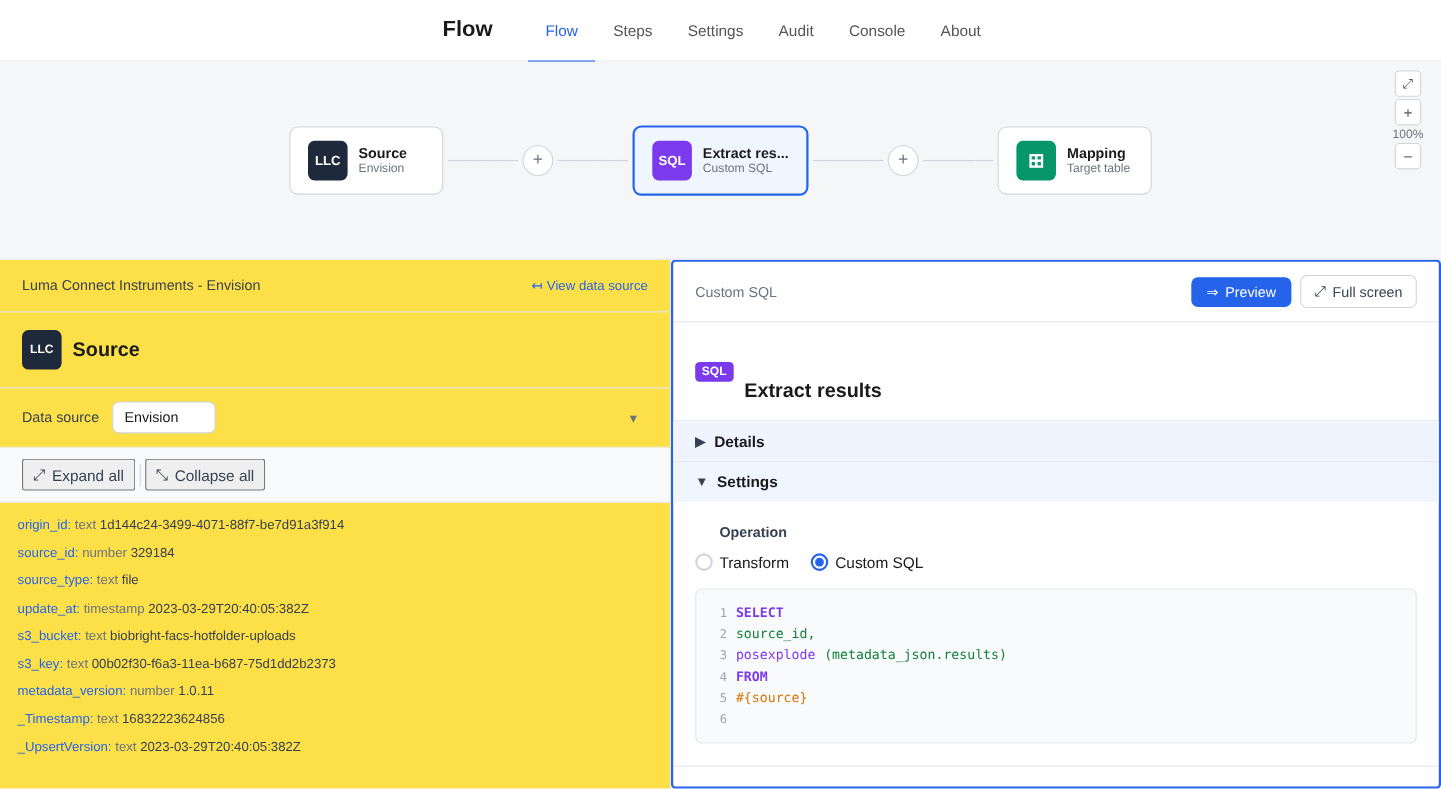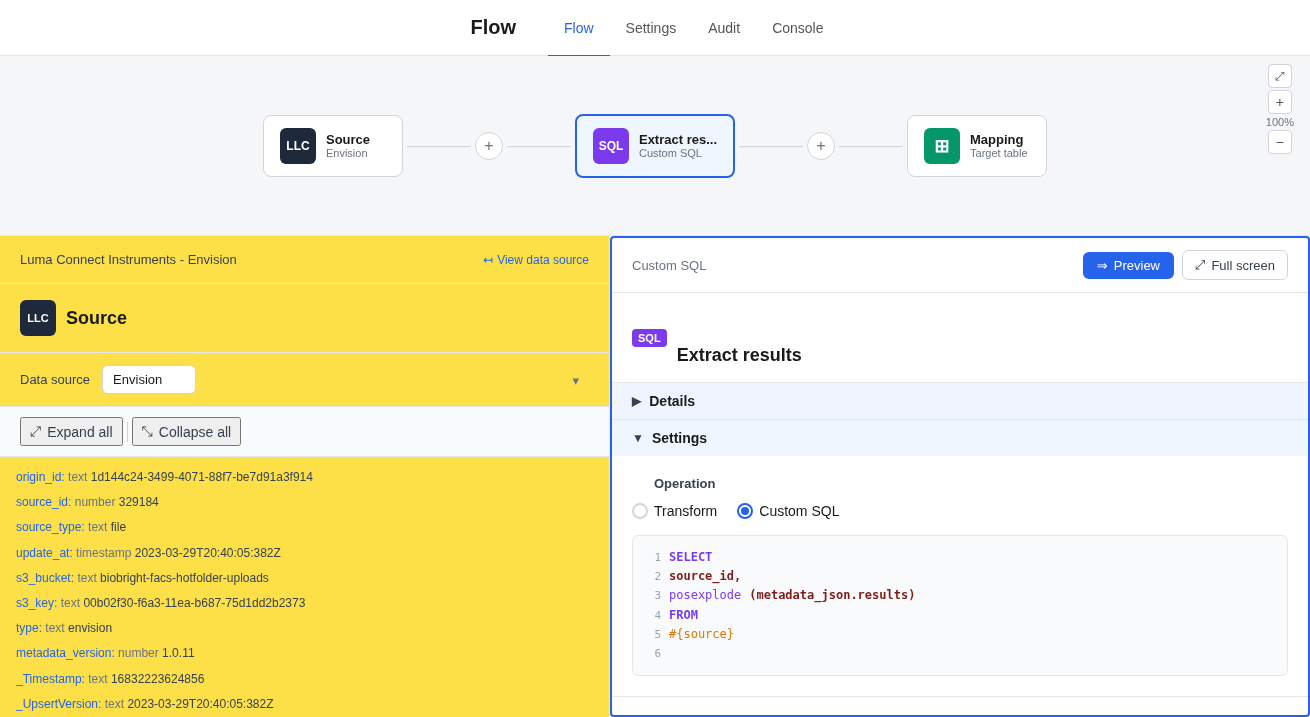--- a/index.html
+++ b/index.html
@@ -75,33 +75,35 @@
     .radio-option { display: flex; align-items: center; gap: 6px; cursor: pointer; font-size: 14px; }
     .radio-circle { width: 16px; height: 16px; border-radius: 50%; border: 2px solid #d1d5db; display: flex; align-items: center; justify-content: center; }
     .radio-circle.selected { border-color: #2563eb; }
     .radio-circle.selected::after { content: ''; width: 8px; height: 8px; border-radius: 50%; background: #2563eb; }
     .code-editor { background: #f9fafb; border: 1px solid #e5e7eb; border-radius: 6px; padding: 12px; font-family: 'Monaco', 'Menlo', monospace; font-size: 12px; line-height: 1.6; }
     .code-line { display: flex; align-items: baseline; gap: 8px; }
     .code-num { color: #9ca3af; width: 16px; text-align: right; flex-shrink: 0; font-size: 11px; }
     .kw-select { color: #7c3aed; font-weight: 600; }
     .kw-from { color: #7c3aed; font-weight: 600; }
     .fn-name { color: #7c3aed; }
-    .code-text { color: #7f1d1d; font-weight: bold; }
+    .code-text { color: #15803d; }
     .code-template { color: #d97706; }
   </style>
 </head>
 <body>
 
 <nav class="top-nav">
   <span class="app-title">Flow</span>
   <div class="nav-tabs">
     <div class="nav-tab active">Flow</div>
+    <div class="nav-tab">Steps</div>
     <div class="nav-tab">Settings</div>
     <div class="nav-tab">Audit</div>
     <div class="nav-tab">Console</div>
+    <div class="nav-tab">About</div>
   </div>
 </nav>
 
 <div class="flow-canvas">
   <div class="flow-nodes">
 
     <div class="flow-node">
       <div class="flow-node-icon icon-llc">LLC</div>
       <div class="flow-node-info">
         <span class="flow-node-title">Source</span>
@@ -210,25 +212,20 @@
       </div>
       <div class="schema-item">
         <span class="field-name">s3_bucket:</span>
         <span class="field-type"> text </span>
         <span class="field-value">biobright-facs-hotfolder-uploads</span>
       </div>
       <div class="schema-item">
         <span class="field-name">s3_key:</span>
         <span class="field-type"> text </span>
         <span class="field-value">00b02f30-f6a3-11ea-b687-75d1dd2b2373</span>
-      </div>
-      <div class="schema-item">
-        <span class="field-name">type:</span>
-        <span class="field-type"> text </span>
-        <span class="field-value">envision</span>
       </div>
       <div class="schema-item">
         <span class="field-name">metadata_version:</span>
         <span class="field-type"> number </span>
         <span class="field-value">1.0.11</span>
       </div>
       <div class="schema-item">
         <span class="field-name">_Timestamp:</span>
         <span class="field-type"> text </span>
         <span class="field-value">16832223624856</span>

